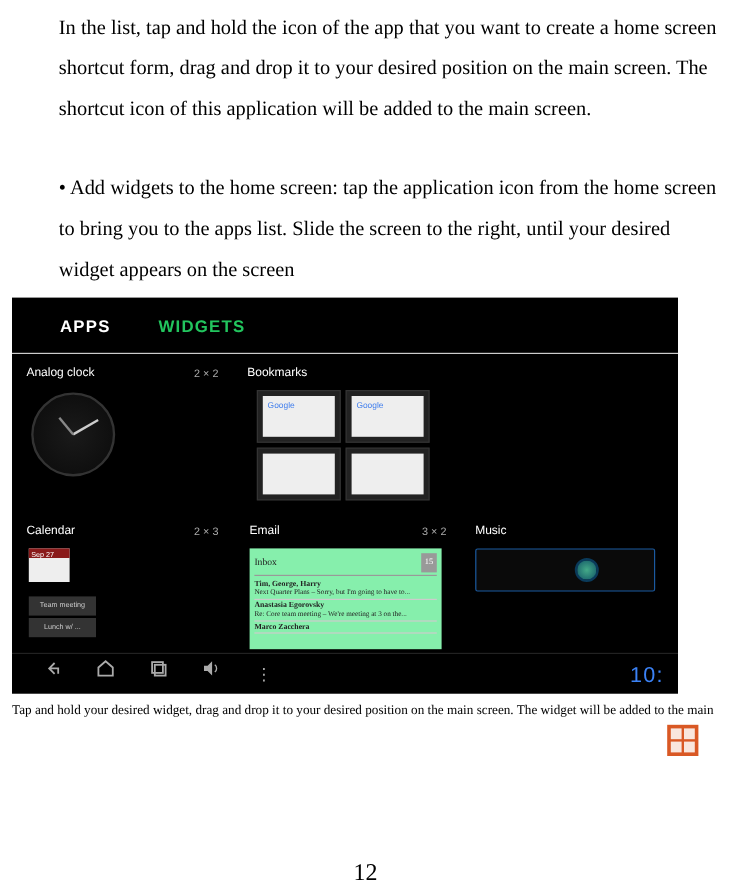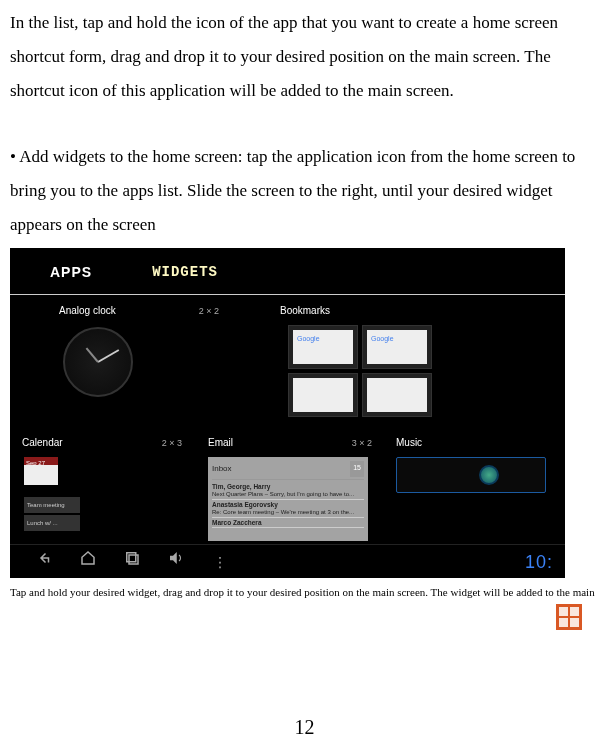--- a/index.html
+++ b/index.html
@@ -7,49 +7,49 @@
       width: 609px;
       height: 745px;
       font-family: "Times New Roman", serif;
       font-size: 17px;
       line-height: 2;
       color: #000;
       padding: 6px 10px 0 10px;
       background: #fff;
       position: relative;
     }
-    .para { margin-bottom: 10px; }
+    .para { margin-bottom: 10px; margin-left: 39px; }
     .para2 { margin-top: 32px; margin-bottom: 6px; }
     .screenshot {
       width: 555px;
       height: 330px;
       background: #000;
       margin: 0 0 6px 0;
       position: relative;
       color: #fff;
       font-family: Arial, sans-serif;
       font-size: 11px;
       overflow: hidden;
     }
     .tabs {
       display: flex;
-      gap: 60px;
+      gap: 40px;
       padding: 10px 0 8px 40px;
       font-weight: bold;
       font-size: 14px;
     }
     .tab-apps { color: #fff; letter-spacing: 1px; }
-    .tab-widgets { color: #fef9c3; letter-spacing: 1px; font-family: Liberation Mono, monospace; }
+    .tab-widgets { color: #22c55e; letter-spacing: 1px; }
     .hr1 { border: none; border-top: 1px solid #ccc; margin: 0; }
     .widget-row1 {
       display: flex;
       padding: 8px 0 0 0;
       height: 134px;
     }
-    .wcol { flex: 0 0 auto; margin-left: 37px; }
+    .wcol { flex: 0 0 auto; }
     .wcol1 { width: 190px; padding-left: 12px; }
     .wcol2 { width: 190px; padding-left: 8px; }
     .wcol3 { width: 170px; padding-left: 6px; }
     .whead { display: flex; justify-content: space-between; font-size: 10px; padding-right: 18px; height: 16px; align-items: center; }
     .whead .dim { color: #aaa; font-size: 9px; }
     .clock {
       width: 70px; height: 70px; border-radius: 50%;
       background: radial-gradient(circle, #1a1a1a 0%, #0a0a0a 100%);
       border: 2px solid #333;
       margin-top: 8px; margin-left: 4px;
@@ -81,35 +81,35 @@
       display: grid; grid-template-columns: 70px 70px; gap: 4px;
     }
     .bmitem { height: 44px; background: #222; border: 1px solid #333; position: relative; overflow: hidden; }
     .bmitem::before { content: ""; position: absolute; inset: 4px; background: #eee; }
     .bmitem.g::after { content: "Google"; position: absolute; left: 8px; top: 6px; font-size: 7px; color: #427fed; }
     .widget-row2 {
       display: flex;
       padding: 6px 0 0 0;
       height: 110px;
     }
-    .w2col1 { width: 190px; padding-left: 12px; }
+    .w2col1 { width: 190px; padding-left: 12px; text-align: center; }
     .w2col2 { width: 190px; padding-left: 8px; }
     .w2col3 { width: 170px; padding-left: 6px; }
     .caltile {
       width: 34px; height: 28px; background: #eee; color: #000;
       font-size: 7px; padding: 2px; margin-top: 6px; margin-left: 2px;
       border-top: 8px solid #8a1a1a;
       position: relative;
     }
     .caltile .d { position: absolute; top: -8px; left: 2px; color: #fff; font-size: 6px; }
     .callist { margin-top: 12px; margin-left: 2px; }
     .calrow { background: #333; color: #ccc; font-size: 6px; padding: 2px 3px; margin-bottom: 2px; width: 56px; }
     .emailtile {
-      width: 160px; height: 84px; background: #a3a3a3; margin-top: 6px;
-      padding: 4px; color: #222;
+      width: 160px; height: 84px; background: #86efac; margin-top: 6px;
+      padding: 4px; color: #222; font-family: Liberation Serif, serif;
     }
     .emailtop { display: flex; justify-content: space-between; font-size: 8px; border-bottom: 1px solid #999; padding-bottom: 2px; margin-bottom: 2px; }
     .emailtop .ct { background: #999; color: #fff; padding: 0 3px; font-size: 7px; }
     .erow { font-size: 6px; line-height: 1.15; border-bottom: 1px solid #ccc; padding: 1px 0; }
     .erow b { font-size: 6.5px; }
     .musictile {
       width: 150px; height: 36px; margin-top: 6px;
       border: 1px solid #1b5aa0; border-radius: 2px;
       position: relative; background: #0a0a0a;
     }

